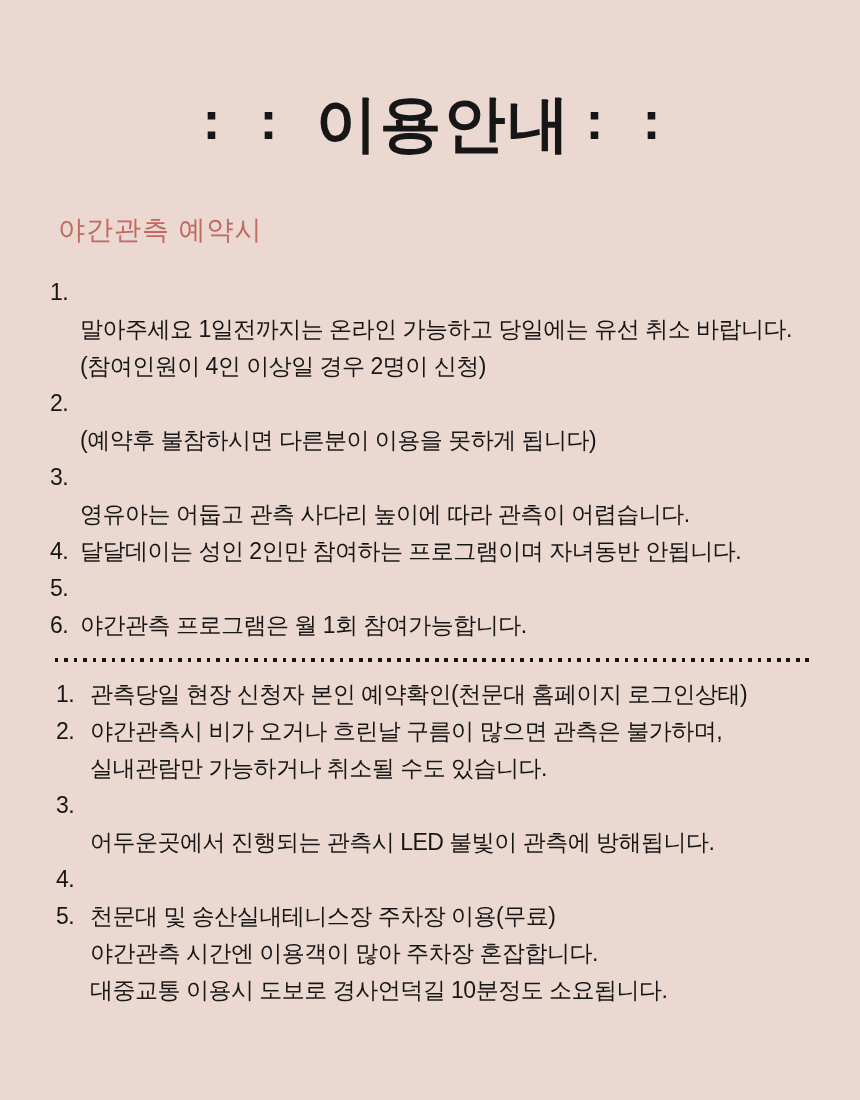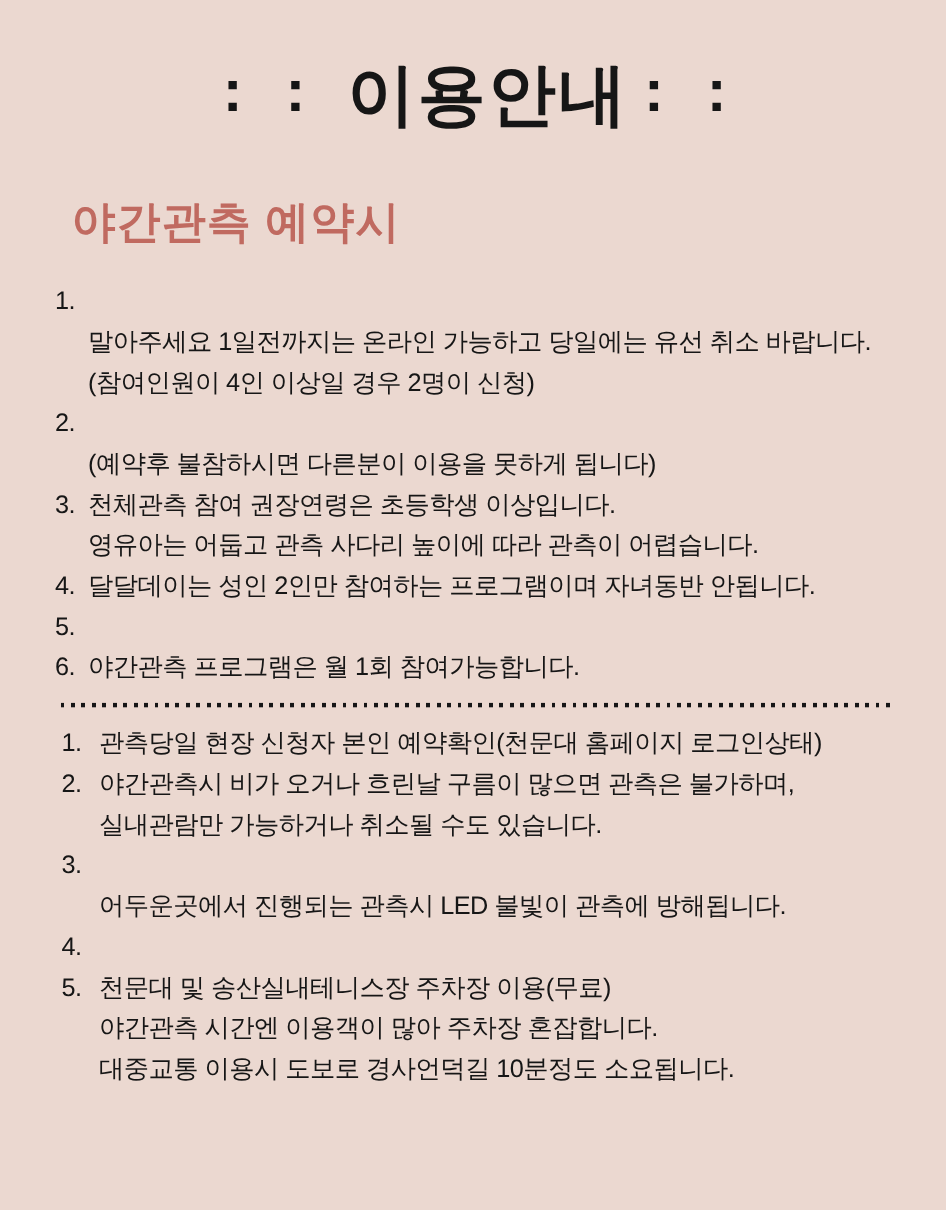--- a/index.html
+++ b/index.html
@@ -14,21 +14,21 @@
     overflow: hidden;
   }
   body {
     background: var(--bg);
     color: var(--ink);
     font-family: "Liberation Sans", "DejaVu Sans", sans-serif;
   }
   .poster {
     width: 860px;
     height: 1100px;
-    padding: 44px 35px 0 50px;
+    padding: 82px 35px 0 50px;
   }
   
   .title {
     text-align: center;
     font-size: 62px;
     font-weight: 900;
     letter-spacing: 2px;
     color: var(--ink);
     margin-bottom: 46px;
     white-space: nowrap;
@@ -38,24 +38,24 @@
     letter-spacing: 12px;
     font-size: 54px;
     position: relative;
     top: -6px;
   }
   .title .dots.left  { margin-right: 26px; }
   .title .dots.right { margin-left: 14px; }
   
   .heading {
     color: var(--accent);
-    font-size: 40px;
-    font-weight: 700;
+    font-size: 27px;
+    font-weight: 400;
     letter-spacing: 1px;
-    margin-left: 15px;
+    margin-left: 8px;
     margin-bottom: 26px;
   }
   
   .list {
     font-size: 23px;
     font-weight: 500;
     line-height: 37px;
     letter-spacing: -0.5px;
   }
   .row { display: flex; }
@@ -106,21 +106,20 @@
       <div class="row">
         <span class="num">2.</span>
       </div>
       <div class="row cont">
         <span class="num"></span>
         <span class="line">(예약후 불참하시면 다른분이 이용을 못하게 됩니다)</span>
       </div>
 
       <div class="row">
         <span class="num">3.</span>
-        <span class="line">천체관측 참여 권장연령은 초등학생 이상입니다.</span>
       </div>
       <div class="row cont">
         <span class="num"></span>
         <span class="line">영유아는 어둡고 관측 사다리 높이에 따라 관측이 어렵습니다.</span>
       </div>
 
       <div class="row">
         <span class="num">4.</span>
         <span class="line">달달데이는 성인 2인만 참여하는 프로그램이며 자녀동반 안됩니다.</span>
       </div>

